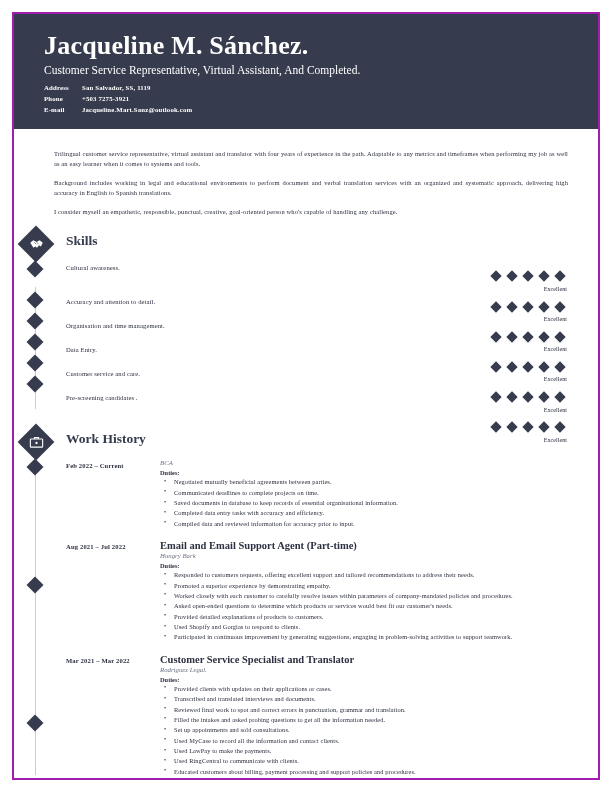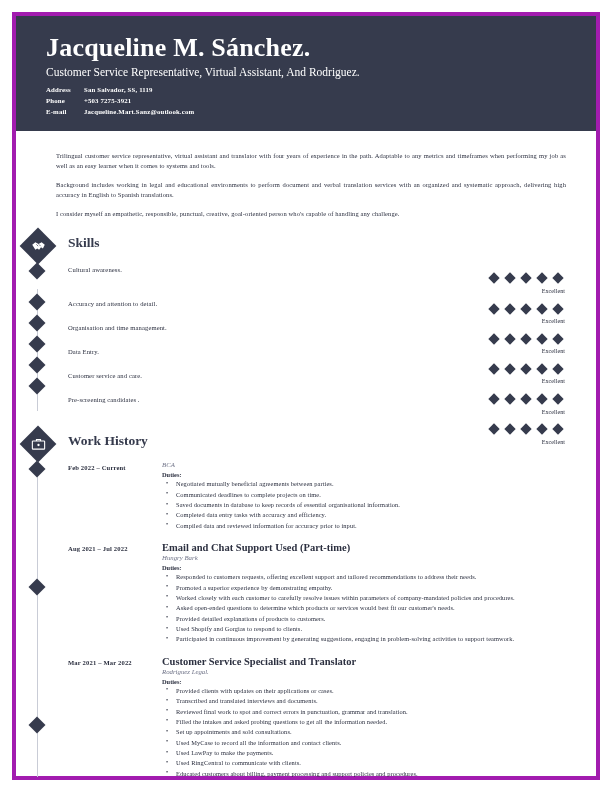--- a/index.html
+++ b/index.html
@@ -18,21 +18,21 @@
     position: relative;
     width: 612px;
     height: 792px;
     box-sizing: border-box;
     border: 6px solid #ffffff;
     background: #ffffff;
   }
   .page-inner {
     position: absolute;
     top: 6px; left: 6px; right: 6px; bottom: 6px;
-    border: 4px solid #a21caf;
+    border: 2px solid #a21caf;
     box-sizing: border-box;
   }
 
   
   .header {
     position: absolute;
     top: 0; left: 0; right: 0;
     height: 115px;
     background: #363b4d;
     color: #ffffff;
@@ -245,21 +245,21 @@
   }
 </style>
 </head>
 <body>
 
 <div class="page">
   <div class="page-inner">
 
     <div class="header">
       <h1 class="name">Jacqueline M. Sánchez.</h1>
-      <div class="headline">Customer Service Representative, Virtual Assistant, And Rodriguez.</div>
+      <div class="headline">Customer Service Representative, Virtual Assistant, And Completed.</div>
 
       <div class="contact-line">
         <span class="clabel">Address</span><span>San Salvador, SS, 1119</span>
       </div>
       <div class="contact-line">
         <span class="clabel">Phone</span><span>+503 7275-3921</span>
       </div>
       <div class="contact-line">
         <span class="clabel">E-mail</span><span>Jacqueline.Mart.Sanz@outlook.com</span>
       </div>
@@ -391,21 +391,21 @@
                   <li>Compiled data and reviewed information for accuracy prior to input.</li>
                 </ul>
               </div>
             </div>
           </div>
 
           <div class="job">
             <div class="job-grid">
               <div class="job-dates">Aug 2021 – Jul 2022</div>
               <div class="job-main">
-                <div class="job-title">Email and Chat Support Used (Part-time)</div>
+                <div class="job-title">Email and Email Support Agent (Part-time)</div>
                 <div class="job-company">Hungry Bark</div>
                 <div class="duties-label">Duties:</div>
                 <ul class="duties">
                   <li>Responded to customers requests, offering excellent support and tailored recommendations to address their needs.</li>
                   <li>Promoted a superior experience by demonstrating empathy.</li>
                   <li>Worked closely with each customer to carefully resolve issues within parameters of company-mandated policies and procedures.</li>
                   <li>Asked open-ended questions to determine which products or services would best fit our customer's needs.</li>
                   <li>Provided detailed explanations of products to customers.</li>
                   <li>Used Shopify and Gorgias to respond to clients.</li>
                   <li>Participated in continuous improvement by generating suggestions, engaging in problem-solving activities to support teamwork.</li>

